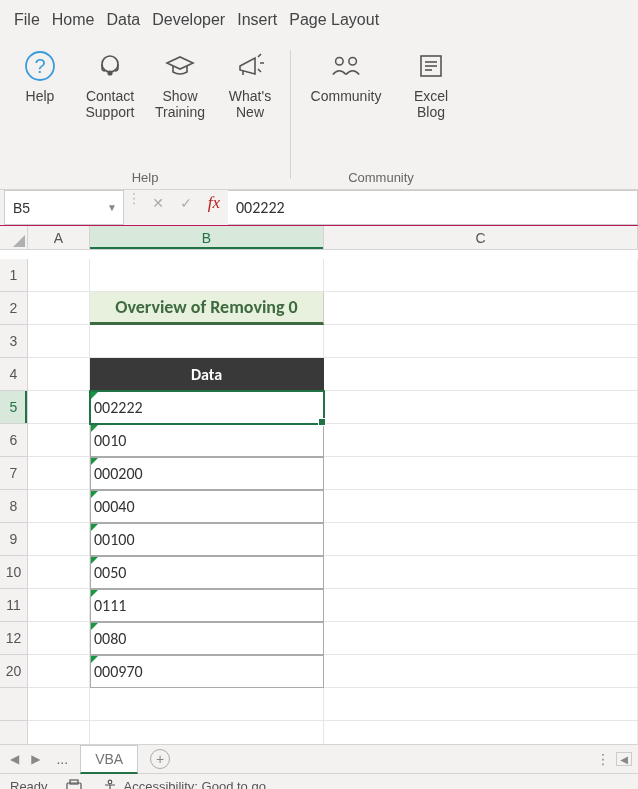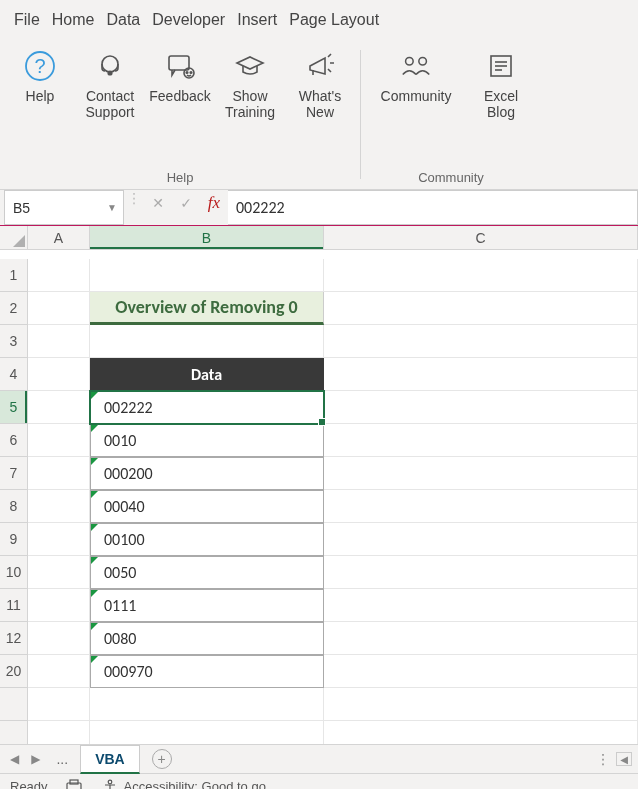--- a/index.html
+++ b/index.html
@@ -30,40 +30,40 @@
   .formula-input { flex: 1; height: 100%; border: 1px solid #ccc; border-left: none; background: #fff; padding: 0 8px; font-family: Calibri, sans-serif; font-size: 16px; display: flex; align-items: center; }
 
   
   .grid-wrap { position: relative; height: 518px; overflow: hidden; background: #fff; }
   .grid { display: grid; grid-template-columns: 28px 62px 234px 314px; grid-auto-rows: 33px; font-family: Calibri, sans-serif; font-size: 16px; }
   .hdr { background: #f3f2f1; border: 1px solid #d4d4d4; border-top: none; border-left: none; display: flex; align-items: center; justify-content: center; color: #555; font-family: "Segoe UI", sans-serif; font-size: 14px; }
   .hdr.col { height: 24px; }
   .hdr.row { justify-content: center; }
   .corner { background: #f3f2f1; border-right: 1px solid #d4d4d4; border-bottom: 1px solid #d4d4d4; position: relative; }
   .corner::after { content: ""; position: absolute; right: 2px; bottom: 2px; width: 0; height: 0; border-style: solid; border-width: 0 0 12px 12px; border-color: transparent transparent #b0b0b0 transparent; }
-  .cell { border-right: 1px solid #e6e6e6; border-bottom: 1px solid #e6e6e6; padding: 0 13px; display: flex; align-items: center; position: relative; }
+  .cell { border-right: 1px solid #e6e6e6; border-bottom: 1px solid #e6e6e6; padding: 0 3px; display: flex; align-items: center; position: relative; }
 
   
   .title-cell { background: #e8f0de; color: #3d6b3f; font-weight: bold; font-size: 18px; justify-content: center; border-bottom: 3px solid #3d6b3f !important; border-right: 1px solid #ccc; }
   .data-hdr { background: #393939; color: #fff; font-weight: bold; justify-content: center; border-right: 1px solid #393939; }
   .data-cell { border: 1px solid #aaa; background: #fff; }
   .green-tick::before { content: ""; position: absolute; top: 0; left: 0; width: 0; height: 0; border-style: solid; border-width: 7px 7px 0 0; border-color: #1a9641 transparent transparent transparent; }
   
   .selected { outline: 2px solid #217346; outline-offset: -1px; z-index: 5; }
   .selected::after { content: ""; position: absolute; right: -3px; bottom: -3px; width: 6px; height: 6px; background: #217346; border: 1px solid #fff; z-index: 6; }
   
   .hdr.sel { background: #d8e8da; color: #217346; position: relative; }
   .hdr.sel.col::after { content:""; position:absolute; left:0; right:0; bottom:0; height:2px; background:#217346; }
   .hdr.sel.row::after { content:""; position:absolute; top:0; bottom:0; right:0; width:2px; background:#217346; }
 
   
   .sheet-tabs { display: flex; align-items: center; height: 30px; background: #f3f2f1; border-top: 1px solid #d4d4d4; border-bottom: 1px solid #d4d4d4; font-size: 14px; padding: 0 6px; gap: 4px; }
   .nav-arrow { color: #888; font-size: 12px; padding: 0 4px; cursor: pointer; }
   .sheet-tab { padding: 5px 14px; border: 1px solid #ccc; border-bottom: none; background: #fff; cursor: pointer; }
-  .sheet-tab.active { color: #0c4a6e; font-weight: bold; border-bottom: 2px solid #217346; }
+  .sheet-tab.active { color: #737373; font-weight: normal; border-bottom: 2px solid #217346; }
   .sheet-tab.dots { border: none; background: transparent; padding: 5px 8px; color: #666; }
   .add-sheet { width: 20px; height: 20px; border: 1px solid #aaa; border-radius: 50%; display: flex; align-items: center; justify-content: center; color: #888; margin-left: 8px; cursor: pointer; font-size: 14px; }
   .hscroll { margin-left: auto; display: flex; align-items: center; gap: 6px; color: #888; }
   .hscroll .track { width: 16px; height: 14px; border: 1px solid #ccc; display:flex; align-items:center; justify-content:center; font-size:10px;}
 
   
   .status-bar { display: flex; align-items: center; height: 25px; background: #f3f2f1; padding: 0 10px; gap: 18px; font-size: 13px; color: #555; }
 
   svg { display: block; }
 </style>
@@ -94,33 +94,20 @@
       <div class="ribbon-item">
         <span class="icon">
           <svg width="34" height="34" viewBox="0 0 34 34" fill="none" stroke="#555" stroke-width="1.6">
               <circle cx="17" cy="15" r="8"></circle>
               <path d="M9 15 v4 a3 3 0 0 0 3 3"></path>
               <path d="M25 15 v4 a3 3 0 0 1 -3 3"></path>
               <circle cx="17" cy="24" r="1.8" fill="#555"></circle>
             </svg>
         </span>
         <span class="label">Contact Support</span>
-      </div>
-      <div class="ribbon-item">
-        <span class="icon">
-          <svg width="34" height="34" viewBox="0 0 34 34" fill="none" stroke="#555" stroke-width="1.6">
-              <rect x="6" y="7" width="20" height="14" rx="2"></rect>
-              <path d="M12 21 l-3 5 v-5"></path>
-              <circle cx="26" cy="24" r="5"></circle>
-              <circle cx="24" cy="23.5" r="0.8" fill="#555"></circle>
-              <circle cx="28" cy="23.5" r="0.8" fill="#555"></circle>
-              <path d="M24 26 q2 2 4 0"></path>
-            </svg>
-        </span>
-        <span class="label">Feedback</span>
       </div>
       <div class="ribbon-item">
         <span class="icon">
           <svg width="34" height="34" viewBox="0 0 34 34" fill="none" stroke="#555" stroke-width="1.6">
               <path d="M4 14 L17 8 L30 14 L17 20 Z"></path>
               <path d="M10 17 v6 q7 4 14 0 v-6"></path>
             </svg>
         </span>
         <span class="label">Show Training</span>
       </div>

